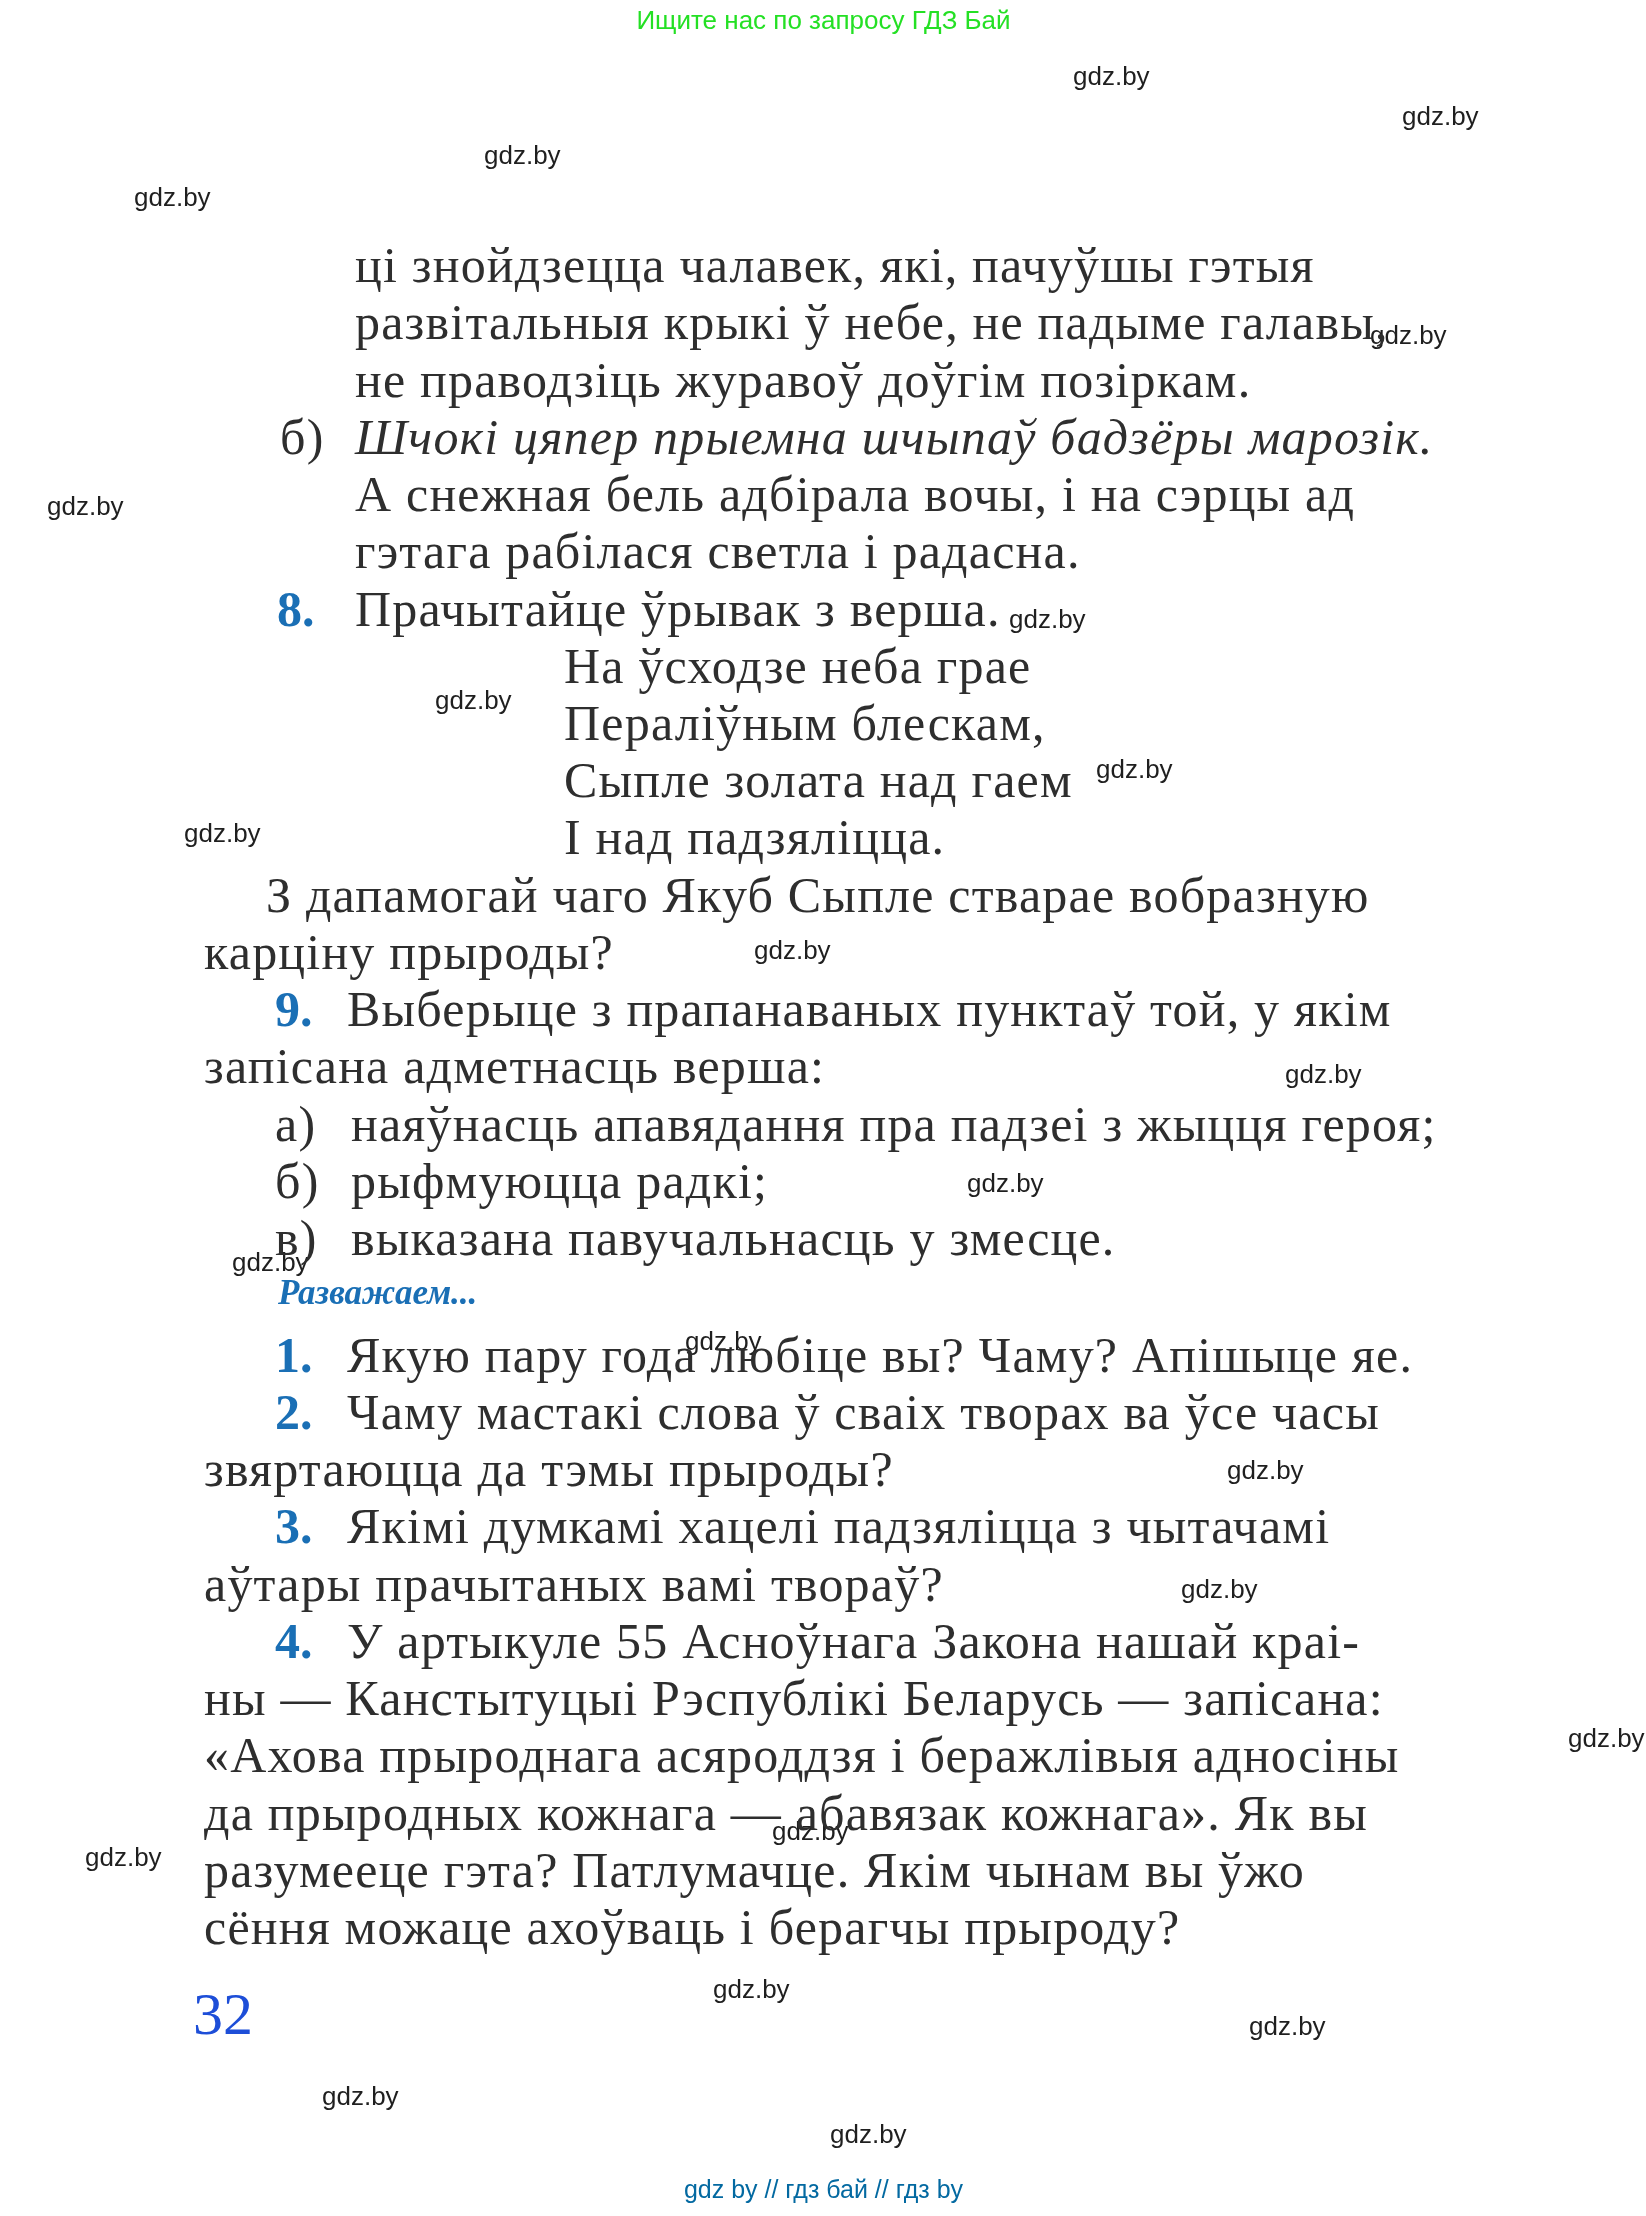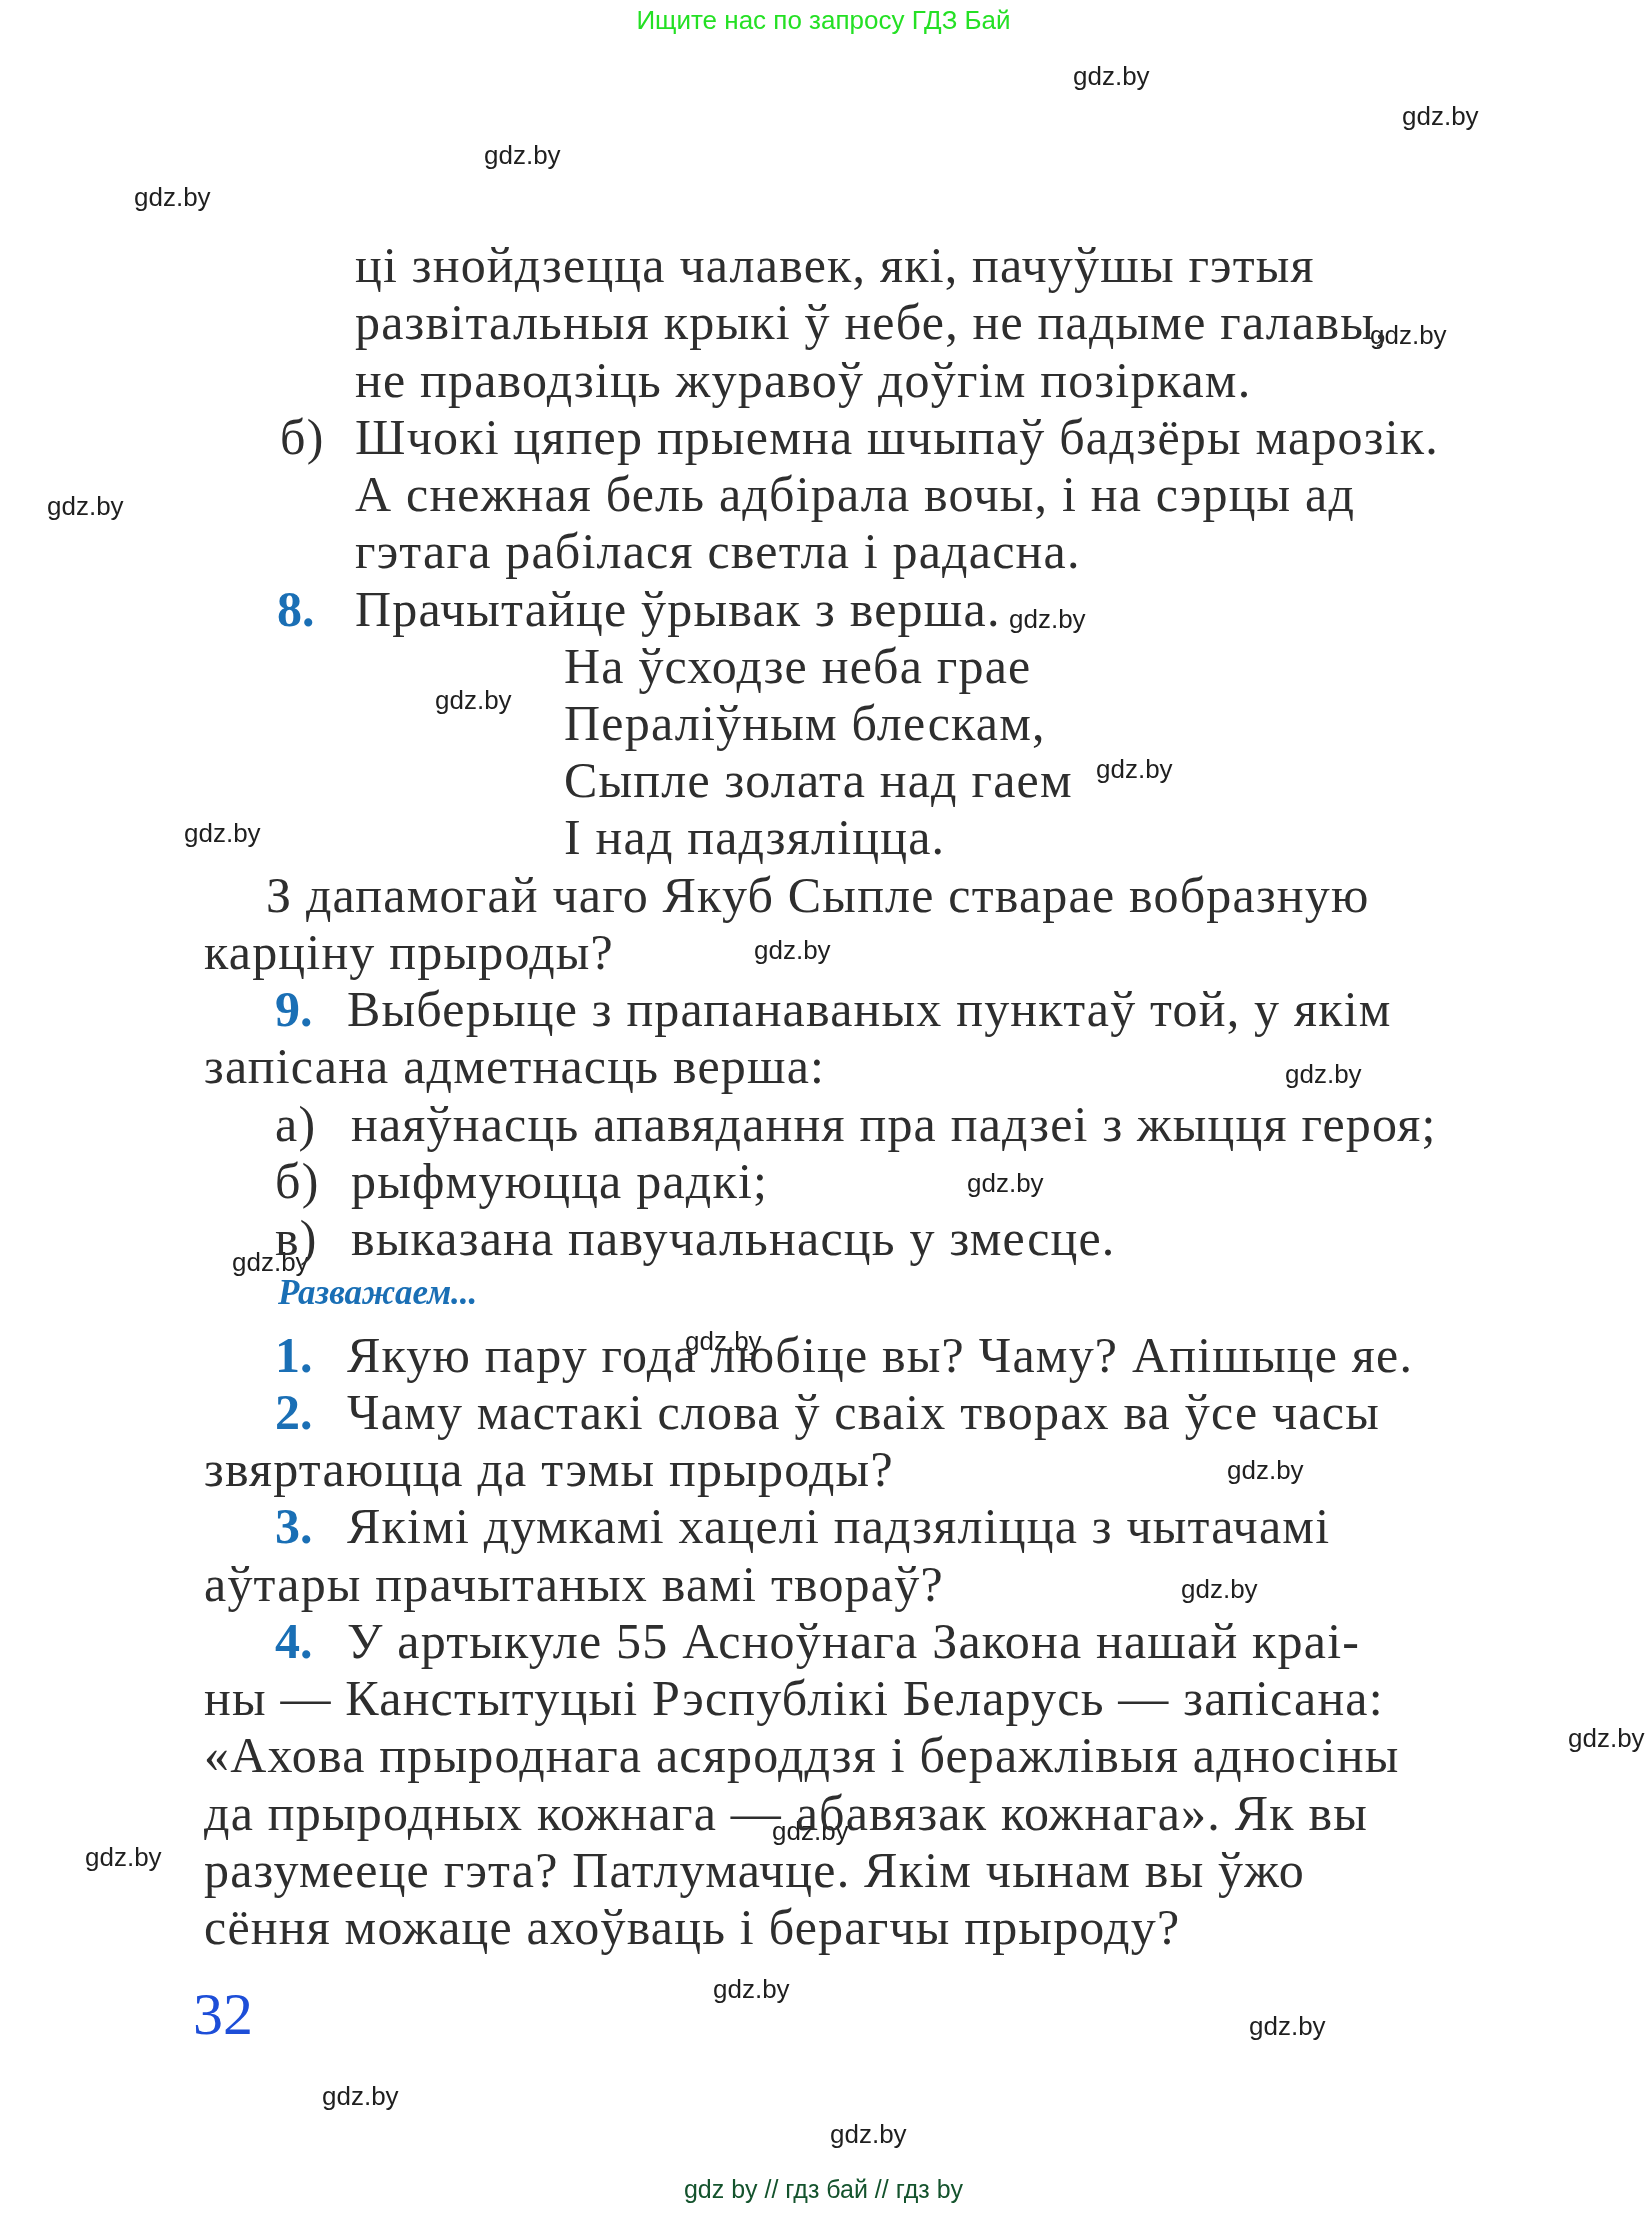--- a/index.html
+++ b/index.html
@@ -78,21 +78,21 @@
       <span class="wm" style="left: 1249px; top: 2013px; color: rgb(31, 31, 31);">gdz.by</span>
       <span class="wm" style="left: 322px; top: 2083px; color: rgb(31, 31, 31);">gdz.by</span>
       <span class="wm" style="left: 830px; top: 2121px; color: rgb(31, 31, 31);">gdz.by</span>
     </div>
 
   <div id="text-layer">
       <div class="txt body" style="left: 355px; top: 240px;">ці знойдзецца чалавек, які, пачуўшы гэтыя</div>
       <div class="txt body" style="left: 355px; top: 297px;">развітальныя крыкі ў небе, не падыме галавы,</div>
       <div class="txt body" style="left: 355px; top: 355px;">не праводзіць журавоў доўгім позіркам.</div>
       <div class="txt letter" style="left: 280px; top: 412px;">б)</div>
-      <div class="txt body" style="left: 355px; top: 412px;">Шчокі цяпер прыемна шчыпаў бадзёры марозік.</div>
+      <div class="txt body" style="left: 355px; top: 412px; font-style: italic;">Шчокі цяпер прыемна шчыпаў бадзёры марозік.</div>
       <div class="txt body" style="left: 355px; top: 469px;">А снежная бель адбірала вочы, і на сэрцы ад</div>
       <div class="txt body" style="left: 355px; top: 526px;">гэтага рабілася светла і радасна.</div>
       <div class="txt number" style="left: 277px; top: 584px; color: rgb(26, 111, 181);">8.</div>
       <div class="txt body" style="left: 355px; top: 584px;">Прачытайце ўрывак з верша.</div>
       <div class="txt verse" style="left: 564px; top: 641px;">На ўсходзе неба грае</div>
       <div class="txt verse" style="left: 564px; top: 698px;">Пераліўным блескам,</div>
       <div class="txt verse" style="left: 564px; top: 755px;">Сыпле золата над гаем</div>
       <div class="txt verse" style="left: 564px; top: 812px;">І над падзяліцца.</div>
       <div class="txt body" style="left: 266px; top: 870px;">З дапамогай чаго Якуб Сыпле стварае вобразную</div>
       <div class="txt body" style="left: 204px; top: 927px;">карціну прыроды?</div>
@@ -118,16 +118,16 @@
       <div class="txt body" style="left: 347px; top: 1616px;">У артыкуле 55 Асноўнага Закона нашай краі-</div>
       <div class="txt body" style="left: 204px; top: 1673px;">ны — Канстытуцыі Рэспублікі Беларусь — запісана:</div>
       <div class="txt body" style="left: 204px; top: 1730px;">«Ахова прыроднага асяроддзя і беражлівыя адносіны</div>
       <div class="txt body" style="left: 204px; top: 1788px;">да прыродных кожнага — абавязак кожнага». Як вы</div>
       <div class="txt body" style="left: 204px; top: 1845px;">разумееце гэта? Патлумачце. Якім чынам вы ўжо</div>
       <div class="txt body" style="left: 204px; top: 1902px;">сёння можаце ахоўваць і берагчы прыроду?</div>
     </div>
 
   <div class="page-number">32</div>
 
-  <div class="footer-links" style="color: #14532d;">gdz by  //  гдз бай  //  гдз by</div>
+  <div class="footer-links" style="color: #0369a1;">gdz by  //  гдз бай  //  гдз by</div>
 
 </div>
 
 
 </body></html>

